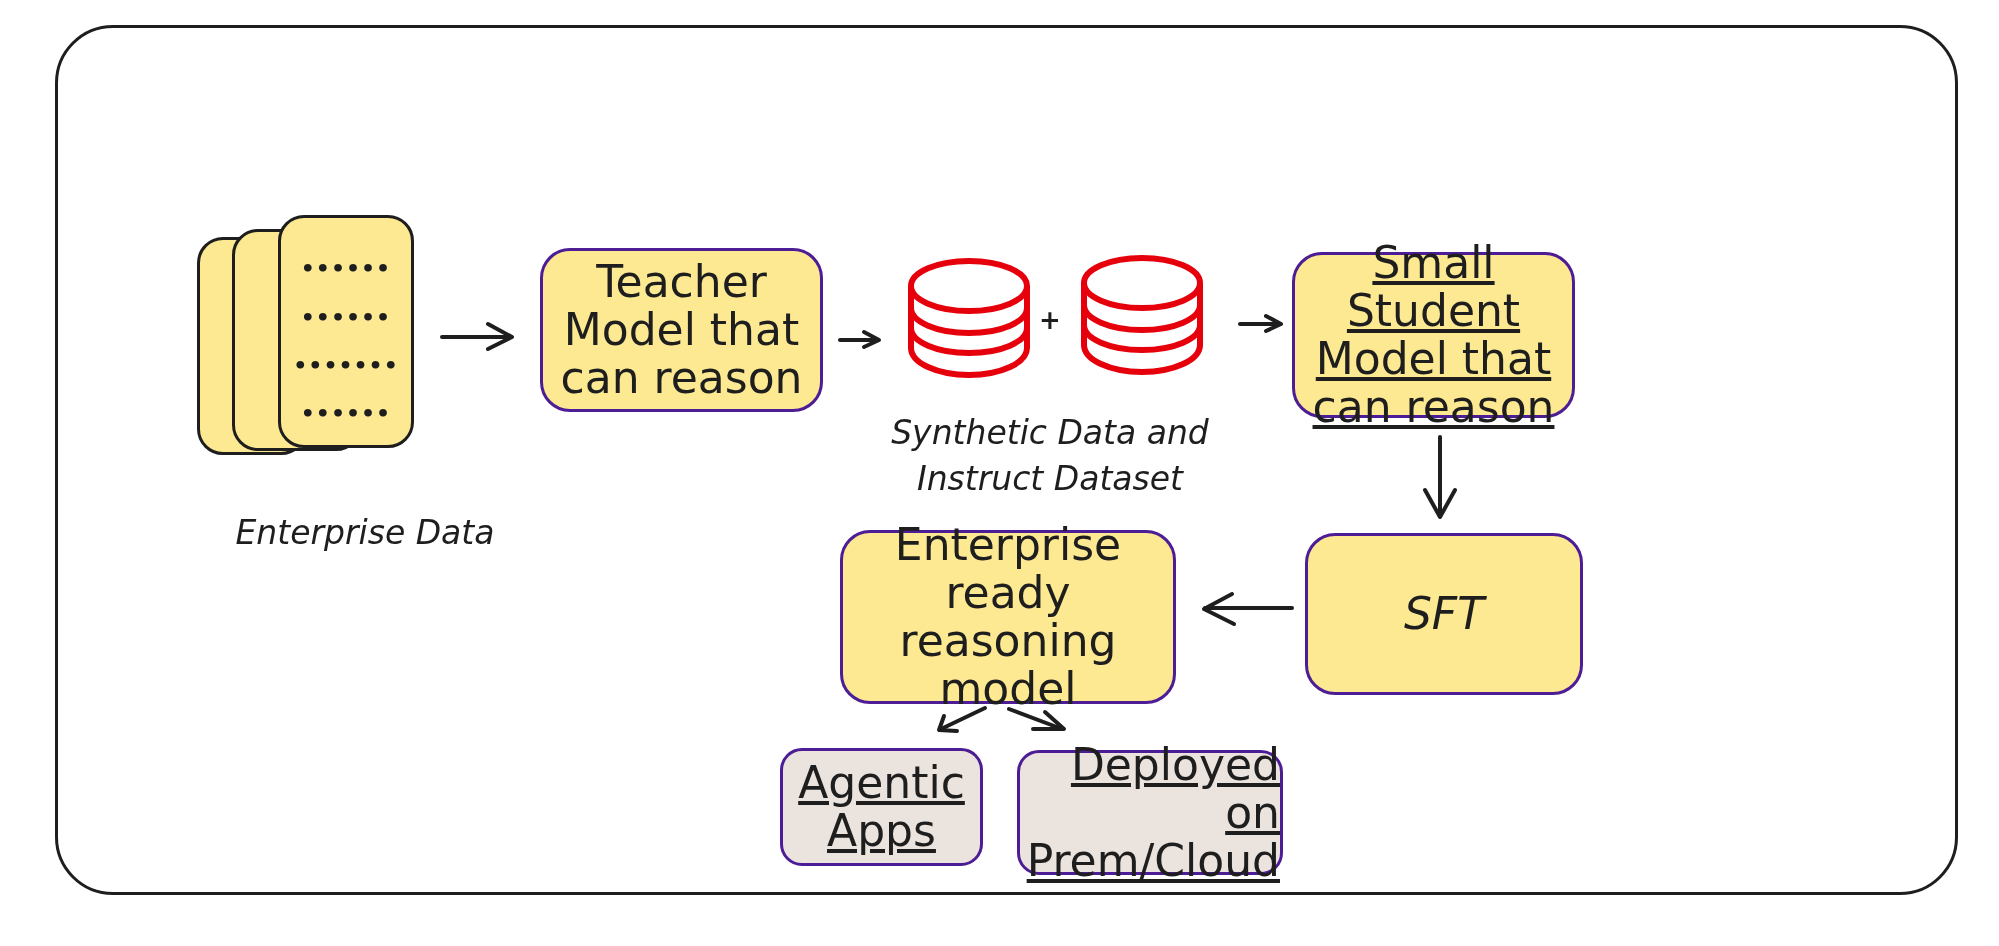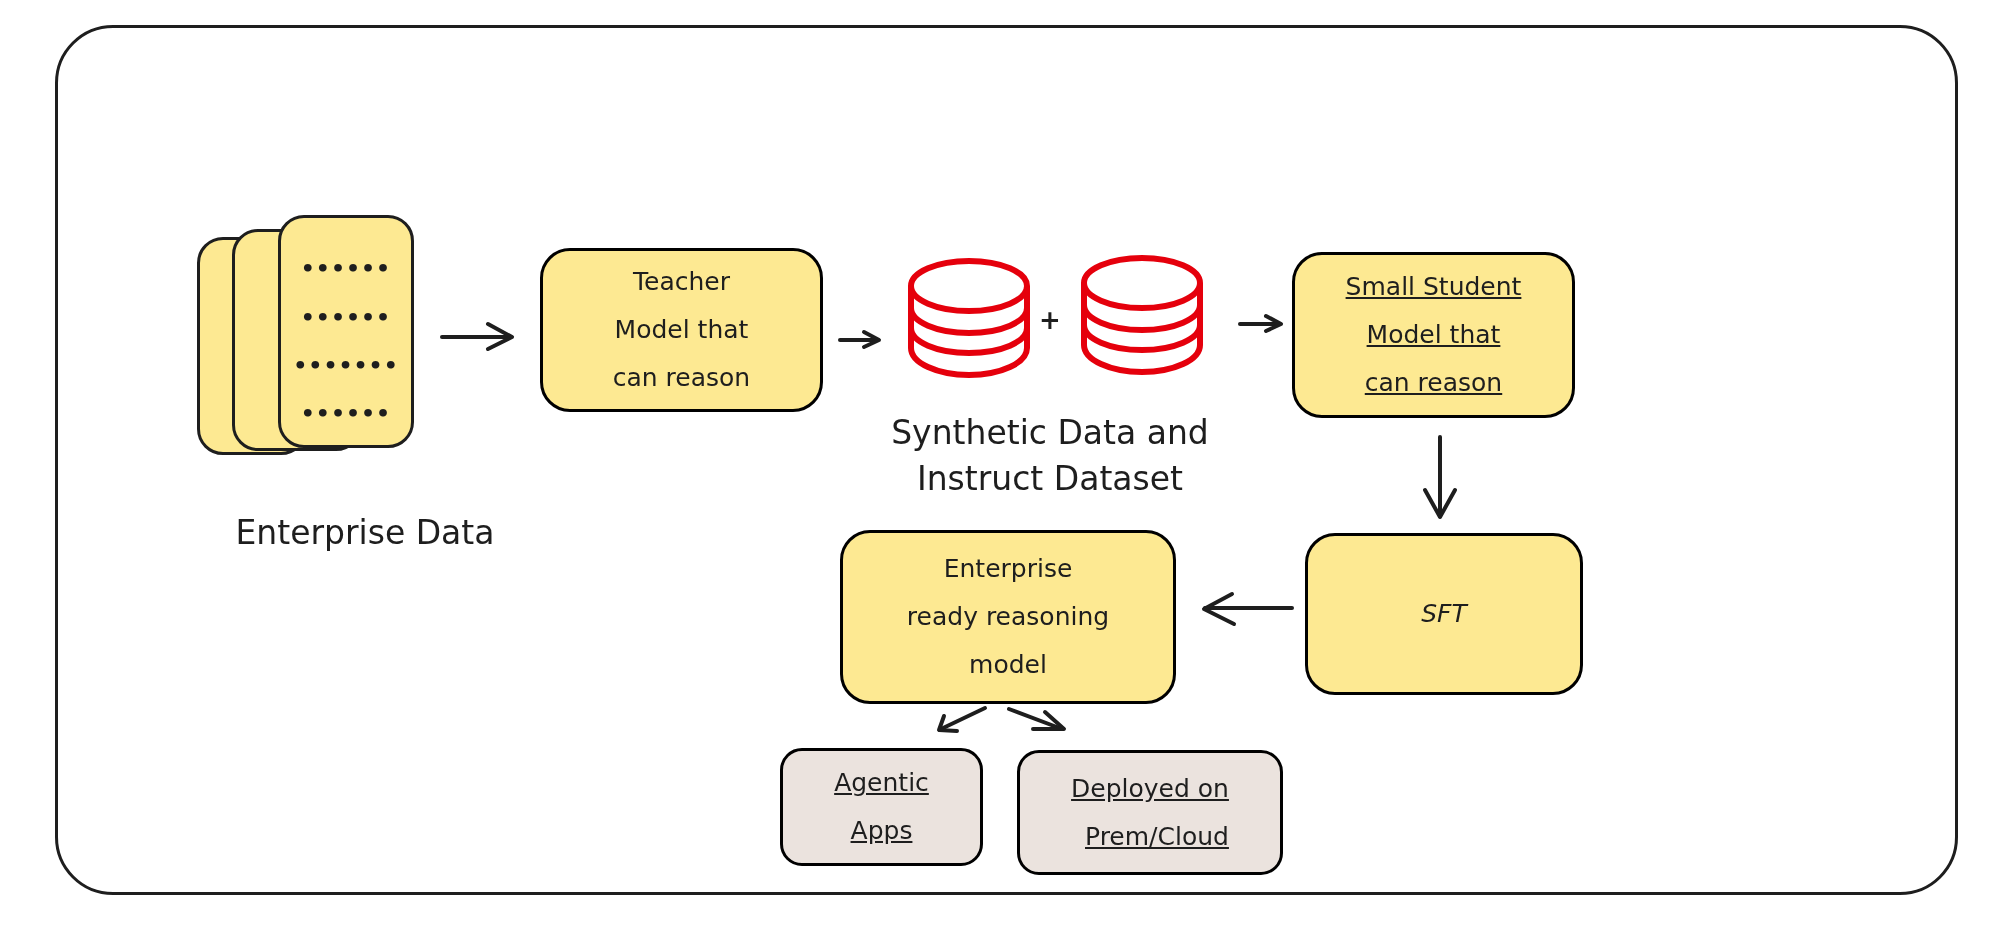--- a/index.html
+++ b/index.html
@@ -1,27 +1,27 @@
 <!DOCTYPE html>
 <html><head>
 <meta charset="utf-8">
 <style>
   html, body { margin: 0; padding: 0; background: #ffffff; }
   body { width: 1999px; height: 946px; position: relative; overflow: hidden;
          font-family: "DejaVu Sans", sans-serif; color: #1e1e1e; }
   .frame { position: absolute; left: 55px; top: 25px; width: 1903px; height: 870px;
            border: 3px solid #1e1e1e; border-radius: 58px; box-sizing: border-box; }
   svg.overlay { position: absolute; left: 0; top: 0; width: 1999px; height: 946px; }
-  .node { position: absolute; box-sizing: border-box; border: 3px solid #000000;
+  .node { position: absolute; box-sizing: border-box; border: 3px solid #4c1d95;
           border-radius: 30px; display: flex; align-items: center; justify-content: center;
-          text-align: center; font-size: 25px; line-height: 48px; white-space: pre-line;
+          text-align: center; font-size: 44px; line-height: 48px; white-space: pre-line;
           background: #fde992; }
   .node.beige { background: #ebe3de; text-decoration: underline; }
   .label { position: absolute; text-align: center; font-size: 33px; line-height: 46px;
-           white-space: pre-line; }
+           white-space: pre-line; font-style: italic; }
   .card { position: absolute; box-sizing: border-box; border: 3px solid #1e1e1e;
           border-radius: 26px; background: #fde992; }
   .dots { position: absolute; left: 0; width: 100%; text-align: center; font-size: 22px;
           letter-spacing: 1px; font-weight: bold; line-height: 12px; }
   .plus { position: absolute; font-size: 26px; font-weight: bold; }
 </style>
 </head>
 <body>
 
 <div class="frame"></div>

